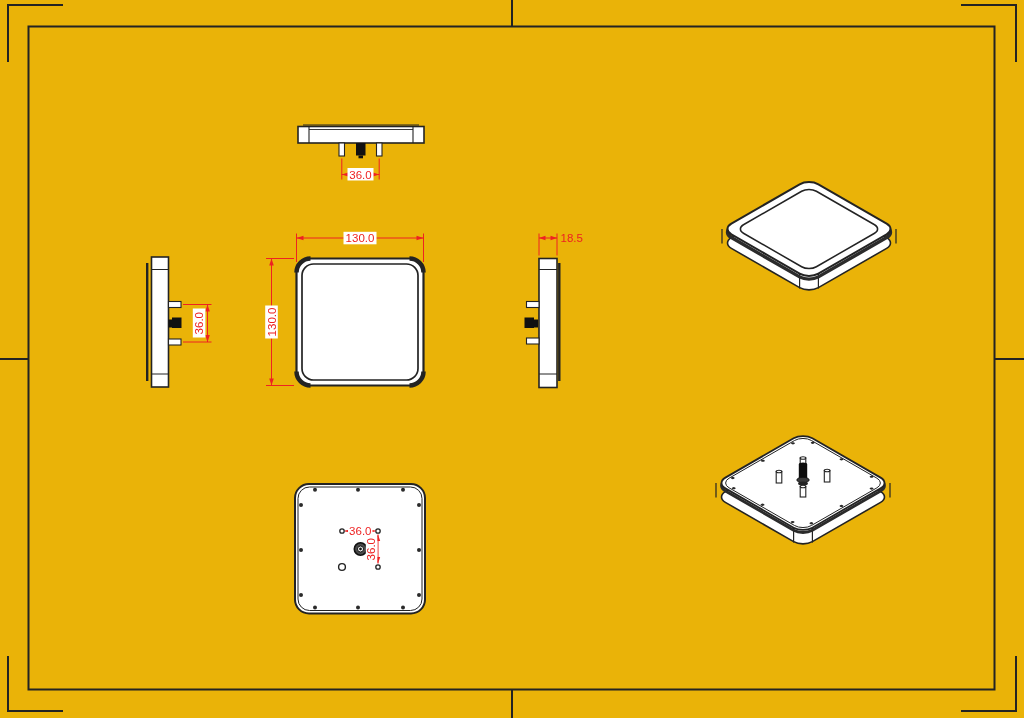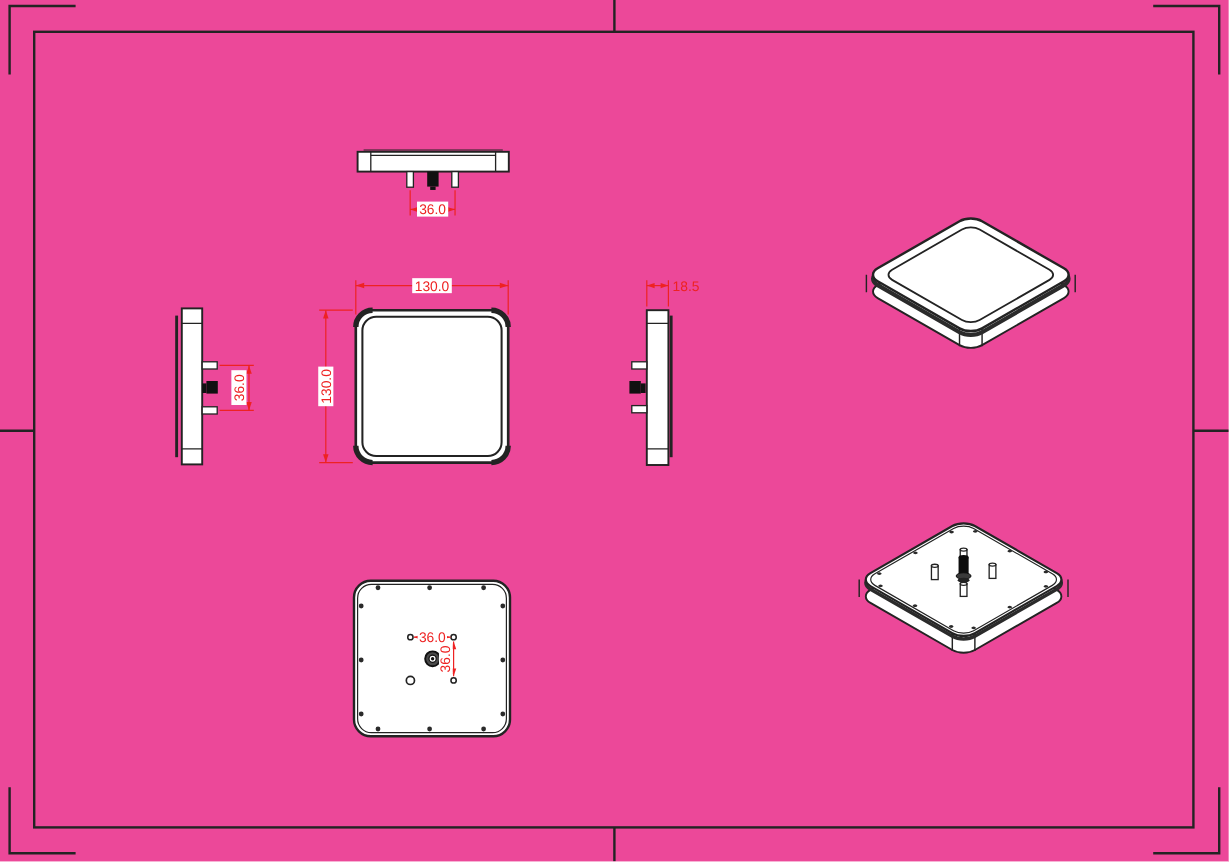--- a/index.html
+++ b/index.html
@@ -1,16 +1,16 @@
 <!DOCTYPE html>
 <html><head>
 <meta charset="utf-8">
 <style>
   html,body{margin:0;padding:0;background:#fff;}
-  .page{position:relative;width:1024px;height:718px;background:#ec4899;overflow:hidden;
+  .page{position:relative;width:1024px;height:718px;background:#eab308;overflow:hidden;
         font-family:"Liberation Sans", sans-serif;}
   svg{position:absolute;left:0;top:0;}
   .ln{stroke:#232323;fill:none;}
   .fillw{fill:#ffffff;}
   .blk{fill:#111111;stroke:none;}
   .red{stroke:#ee2222;fill:none;stroke-width:1;}
   .redf{fill:#ee2222;stroke:none;}
   .dimtxt{fill:#ee2222;font-size:11.5px;font-family:"Liberation Sans",sans-serif;}
   .wbg{fill:#ffffff;stroke:none;}
   .screw{fill:#2a2a2a;stroke:none;}

